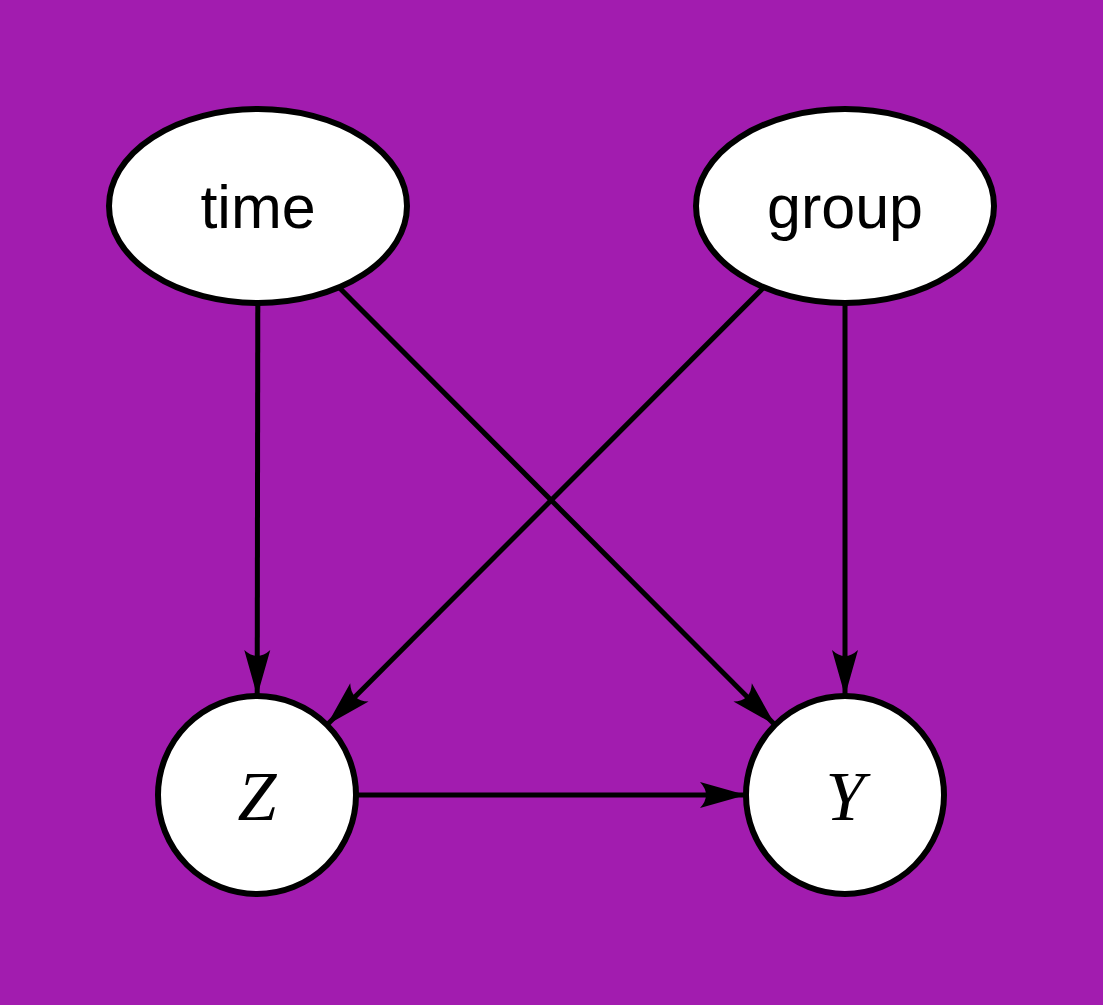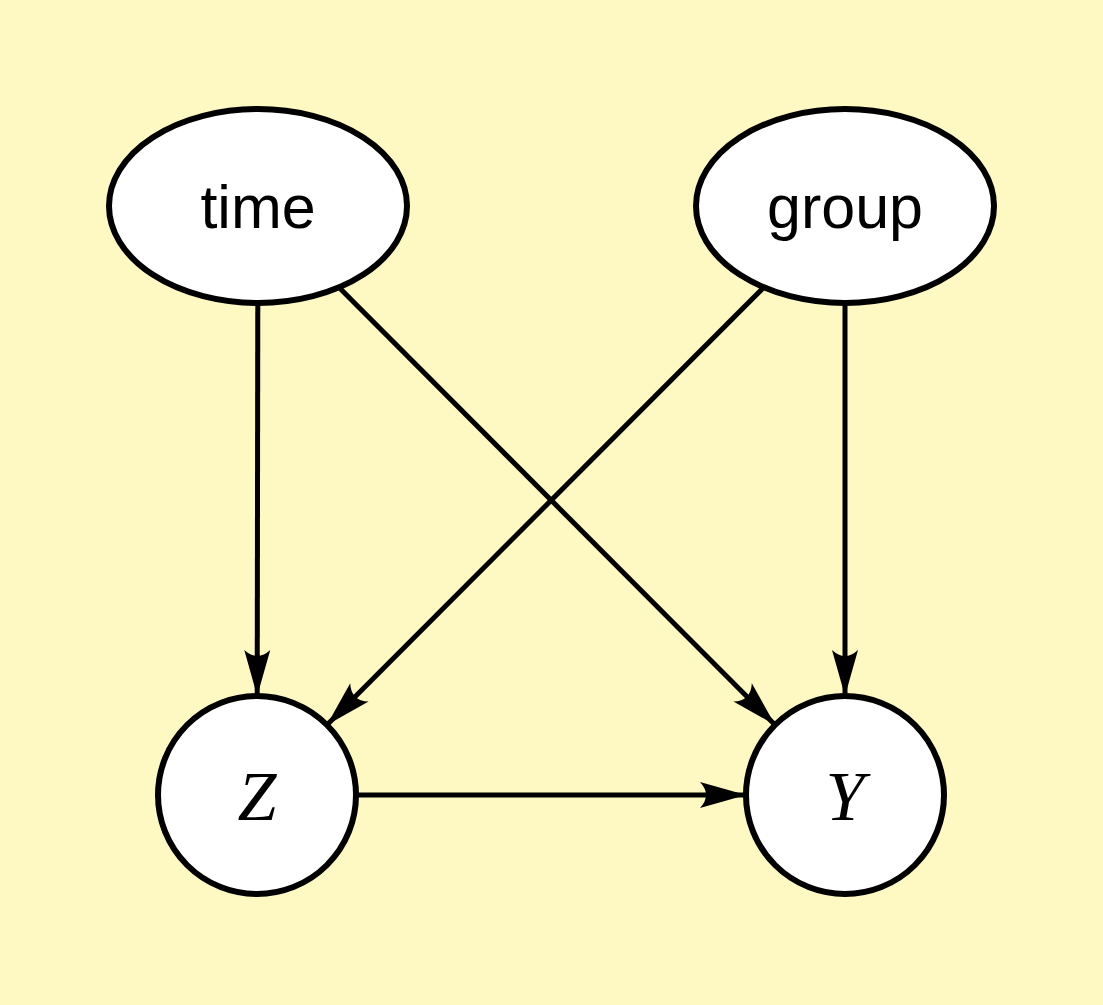--- a/index.html
+++ b/index.html
@@ -4,21 +4,21 @@
 <style>
   html, body {
     margin: 0;
     padding: 0;
     background: #ffffff;
   }
   .canvas {
     position: relative;
     width: 1103px;
     height: 1005px;
-    background: #fef9c3;
+    background: #a21caf;
     overflow: hidden;
   }
   svg {
     display: block;
   }
   .node-shape {
     fill: #ffffff;
     stroke: #000000;
   }
   .edge-line {

